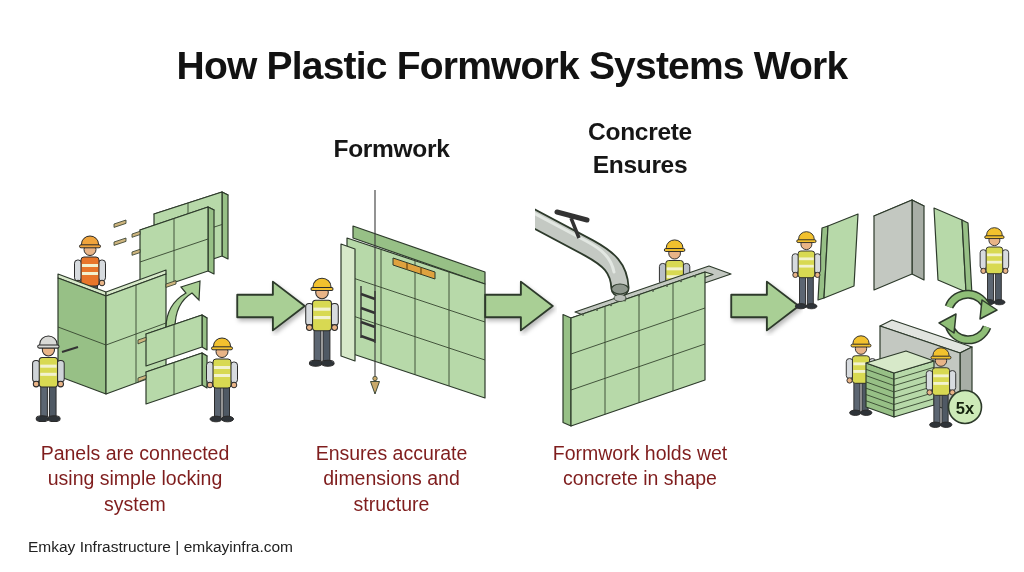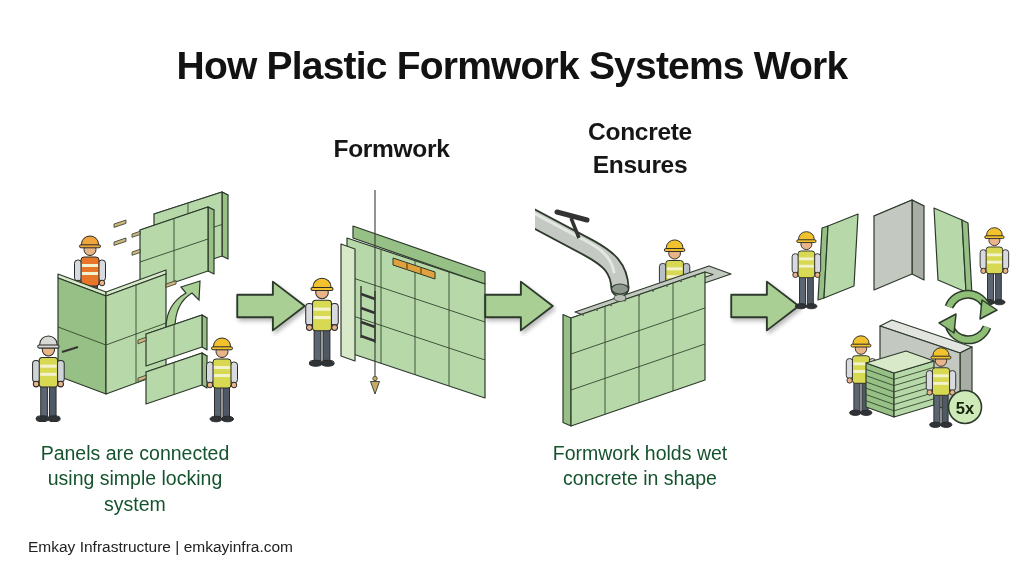--- a/index.html
+++ b/index.html
@@ -7,21 +7,21 @@
           font-family:"Liberation Sans",sans-serif;color:#141414;}
   .title{position:absolute;top:36px;left:0;width:100%;text-align:center;
          font-size:39px;font-weight:800;letter-spacing:-0.8px;color:#121212;margin-top:8px;}
   .step{position:absolute;top:0;height:572px;}
   .step-title{position:absolute;top:110px;left:0;width:100%;height:78px;
               display:flex;align-items:center;justify-content:center;text-align:center;
               font-size:24.5px;font-weight:800;line-height:1.33;white-space:pre-line;
               letter-spacing:-0.3px;color:#161616;}
   .illus{position:absolute;top:186px;left:0;}
   .step-caption{position:absolute;top:441px;left:0;width:100%;text-align:center;
-                font-size:19.5px;line-height:1.3;white-space:pre-line;color:#14532d;}
+                font-size:19.5px;line-height:1.3;white-space:pre-line;color:#7f1d1d;}
   .arrow{position:absolute;top:276px;}
   .footer{position:absolute;top:538px;left:0;width:100%;
           font-size:15.5px;color:#222222;padding-left:28px;}
   
   .pf{fill:#b7d9a9;stroke:#2d3a2b;stroke-width:1.2;stroke-linejoin:round;}
   .pt{fill:#d7e9c9;stroke:#2d3a2b;stroke-width:1.2;stroke-linejoin:round;}
   .ps{fill:#97c086;stroke:#2d3a2b;stroke-width:1.2;stroke-linejoin:round;}
   .pl{stroke:#35452f;stroke-width:0.9;fill:none;}
   .pin{fill:#cdb47e;stroke:#2d3a2b;stroke-width:0.8;}
   .con{fill:#c3c8c1;stroke:#2d3a2b;stroke-width:1.2;stroke-linejoin:round;}
@@ -145,20 +145,23 @@
         <line x1="118" y1="77" x2="118" y2="84" stroke="#7a5418" stroke-width="1.4"></line>
         <line x1="132" y1="81.5" x2="132" y2="88.5" stroke="#7a5418" stroke-width="1.4"></line>
       </g>
       <g>
         <line x1="86" y1="4" x2="86" y2="190" stroke="#3a3a3a" stroke-width="1.1"></line>
         <circle cx="86" cy="192.5" r="2.2" fill="#c9a96a" stroke="#2d3a2b" stroke-width="0.8"></circle>
         <polygon points="81.5,195.5 90.5,195.5 86,208" fill="#c9a96a" stroke="#2d3a2b" stroke-width="0.9"></polygon>
       </g>
       <use href="#worker" transform="translate(12,88) scale(1.05)" style="--helmet:#f2c12e;--vest:#d8d952;--sleeve:#d7dbdf"></use>
     </svg>
+    <div class="step-caption">Ensures accurate
+dimensions and
+structure</div>
   </div>
 
   <svg class="arrow" style="left:481px;" width="76" height="60" viewBox="0 0 80 64">
     <polygon class="blockarrow" points="4,20 42,20 42,6 76,32 42,58 42,44 4,44"></polygon>
   </svg>
 
   <div class="step" style="left:532px;width:216px;">
     <div class="step-title">Concrete
 Ensures</div>
     <svg class="illus" style="left:3px;" width="210" height="248" viewBox="0 0 210 248">

